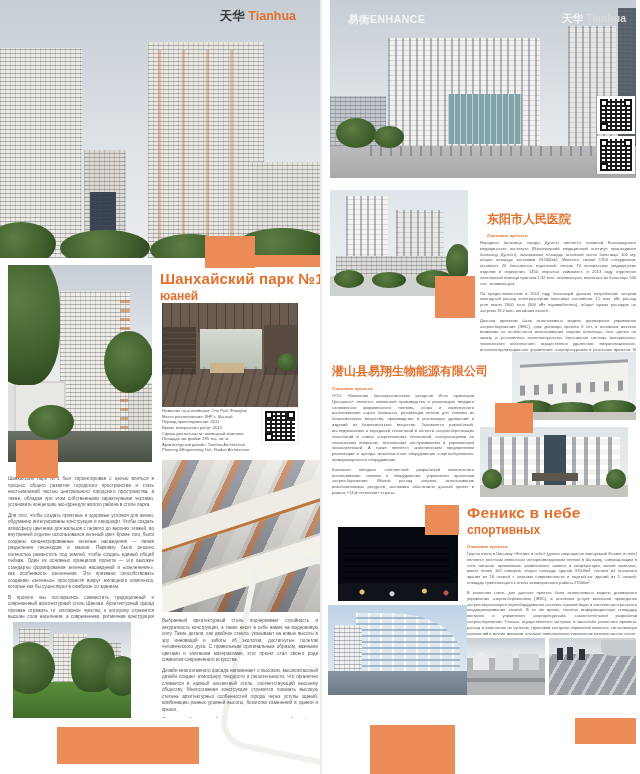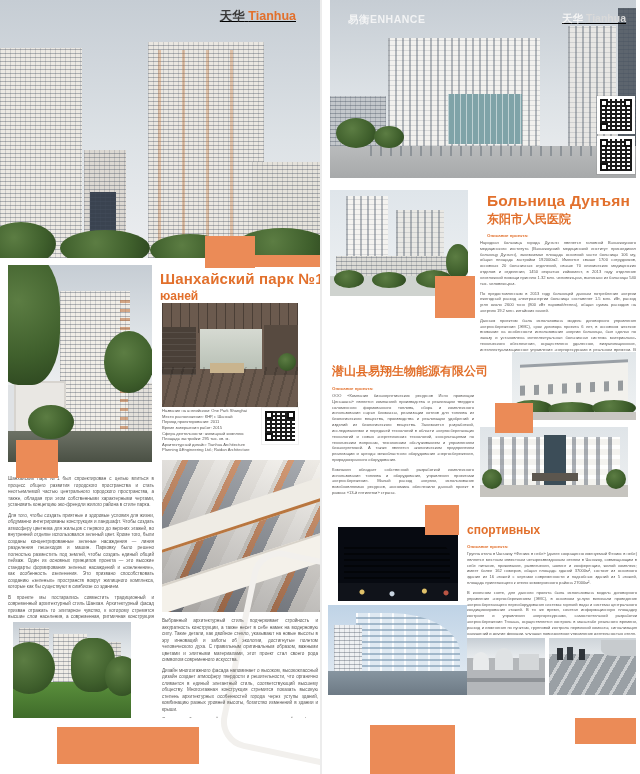--- a/index.html
+++ b/index.html
@@ -18,21 +18,21 @@
   .sky{position:absolute;left:0;top:0;right:0;background:linear-gradient(180deg,#c6cdd4 0%,#dde2e6 55%,#eceef0 100%);}
   
   .title-ru{position:absolute;color:#E2702C;font-weight:bold;font-size:15.5px;letter-spacing:.2px;white-space:nowrap;}
   .title-cn{position:absolute;color:#E2702C;font-weight:bold;font-size:12px;white-space:nowrap;}
   .desc-label{position:absolute;color:#E2702C;font-weight:bold;font-size:4.4px;}
   .tiny{font-size:4.3px;line-height:1.42;color:#5a5856;text-align:justify;}
   .tiny p{margin:0 0 4px 0;}
   .info-line{font-size:4.1px;line-height:1.38;color:#5a5856;}
   .txtcol{position:absolute;overflow:hidden;z-index:2;}
   
-  .logo{position:absolute;font-weight:bold;font-size:12.5px;white-space:nowrap;z-index:5;text-decoration:underline;}
+  .logo{position:absolute;font-weight:bold;font-size:12.5px;white-space:nowrap;z-index:5;}
   .logo .cn{color:#3b3b3b;}
   .logo .en{color:#E2702C;}
   .logo-w .cn{color:#f4f4f4;}
   .logo-w .en{color:#d9d9d9;}
   .brand{position:absolute;color:#f2f3f4;font-weight:bold;font-size:10.5px;letter-spacing:.5px;z-index:5;}
   
   .qr{position:absolute;background:#ffffff;z-index:6;box-shadow:0 0 0 1px rgba(0,0,0,.06);}
   .qrm{position:absolute;inset:3px;background-color:#fff;background-image:
       repeating-linear-gradient(0deg,#1b1b1b 0 2px,transparent 2px 4px),
       repeating-linear-gradient(90deg,#1b1b1b 0 2px,transparent 2px 5px);}
@@ -186,21 +186,20 @@
       <div class="abs vstripe" style="left:66px;top:20px;width:48px;height:58px;background-color:#e9e8e4;"></div>
       <div class="abs grid" style="left:6px;top:66px;width:124px;height:22px;background-color:#dcdbd6;"></div>
       <div class="abs" style="left:0;top:86px;width:138px;height:20px;background:#cfd3cf;"></div>
       <div class="tree" style="left:4px;top:80px;width:30px;height:18px;"></div>
       <div class="tree" style="left:42px;top:82px;width:34px;height:16px;"></div>
       <div class="tree" style="left:86px;top:80px;width:36px;height:18px;"></div>
       <div class="tree" style="left:116px;top:54px;width:24px;height:36px;"></div>
     </div>
     <div class="orange" style="left:113px;top:276px;width:40px;height:42px;z-index:3;"></div>
 
-    <div class="title-ru" style="left:165px;top:192px;">Больница Дунъян</div>
     <div class="title-cn" style="left:165px;top:211px;">东阳市人民医院</div>
     <div class="desc-label" style="left:165px;top:233px;">Описание проекта:</div>
     <div class="txtcol tiny" style="left:158px;top:240px;width:156px;height:112px;font-size:4.1px;">
       <p>Народная больница города Дунъян является головной Вэньчжоуского медицинского института (Вэньчжоуский медицинский институт присоединил больницу Дунъян), занимаемая площадь основной части больницы 106 му, общая площадь застройки 192000м2. Имеются свыше 1700 сотрудников, основных 20 больничных отделений, свыше 70 клинических медицинских отделов и отделения, 1450 открытых койкомест, в 2013 году отделение неотложной помощи приняло 1.32 млн. человеко-раз, выписано из больницы 540 тыс. человеко-раз.</p>
       <p>По предоставленным в 2013 году больницей данным потребления энергии ежегодный расход электроэнергии больницы составляет 1.5 млн. кВт, расход угля около 2600 тонн (800 кВт паровой/тепла), общая сумма расходов на энергию 19.2 млн. китайских юаней.</p>
       <p>Данным проектом была использована модель договорного управления энергосбережения (ЭМС), срок договора проекта 6 лет, в основном жесткое внимание на особенности использования энергии больницы, был сделан по заказу и установлена интеллектуальная больничная система материально-технического обеспечения, осуществлено удаленное, визуализационное, интеллектуализационное управление энергоресурсами в реальном времени. В то же время были обеспечены аппаратные средства, модели, и достигнута оптимизация функционирования энергетической системы, удвоен эффект энергосбережения.</p>
 
     </div>
 
     <div class="title-cn" style="left:10px;top:363px;">潜山县易翔生物能源有限公司</div>
@@ -228,20 +227,21 @@
       <div class="abs" style="left:0;top:58px;width:148px;height:12px;background:#c6c4bf;"></div>
       <div class="tree" style="left:2px;top:42px;width:20px;height:20px;"></div>
       <div class="tree" style="left:126px;top:42px;width:20px;height:20px;"></div>
     </div>
 
     <div class="orange" style="left:103px;top:505px;width:34px;height:30px;z-index:3;"></div>
     <div class="ph" style="left:16px;top:527px;width:120px;height:74px;background:#070a11;">
       <div class="abs" style="left:6px;top:16px;width:106px;height:42px;background:linear-gradient(180deg,#d9b65f,#8a6d2f);background-image:repeating-linear-gradient(0deg,rgba(0,0,0,.55) 0 2px,transparent 2px 6px);border-radius:4px 14px 0 0;"></div>
       <div class="abs" style="left:0;top:56px;width:120px;height:18px;background:#10131a;background-image:radial-gradient(circle at 20% 50%,#e0c169 0 2px,transparent 3px),radial-gradient(circle at 45% 60%,#c9d4e0 0 2px,transparent 3px),radial-gradient(circle at 72% 45%,#e0c169 0 2px,transparent 3px),radial-gradient(circle at 90% 55%,#b54 0 2px,transparent 3px);"></div>
     </div>
+    <div class="title-ru" style="left:145px;top:504px;">Феникс в небе</div>
     <div class="title-cn" style="left:145px;top:523px;">спортивных</div>
     <div class="desc-label" style="left:145px;top:544px;">Описание проекта:</div>
     <div class="txtcol tiny" style="left:145px;top:551px;width:170px;height:84px;font-size:4.1px;">
       <p>Группа отель в Чанчжоу «Феникс в небе» (далее сокращенно именуемый Феникс в небе) является местным известным четырехзвездочным отелем в Чанчжоу, совмещающим в себе питание, проживание, развлечения, шопинг и конференции, жилой комплекс; имеет более 162 номеров, общая площадь зданий 37000м², состоит из основного здания из 16 этажей с чертами современности и подсобных зданий из 5 этажей, площадь прилегающего к отелю коммерческого района 27000м².</p>
       <p>В конечном счете, для данного проекта была использована модель договорного управления энергосбережением (ЭМС), в основном услуги включали проведение энергосберегающего переоборудования системы горячей воды и системы центрального кондиционирования этажей. В то же время, сочетая информационную площадку контроля и управления энергоресурсами, самостоятельной разработки энергосбережения Тяньша, осуществляется контроль в масштабе реального времени, расход и изменения по пунктам, групповой контроль первичной комнаты, сигнализация нарушений и другие функции, улучшая повседневное управление деятельностью отеля.</p>
 
     </div>
 
     <div class="ph" style="left:6px;top:605px;width:139px;height:90px;">
       <div class="sky" style="height:100%;background:linear-gradient(180deg,#bfd3e6,#e8eef4);"></div>

